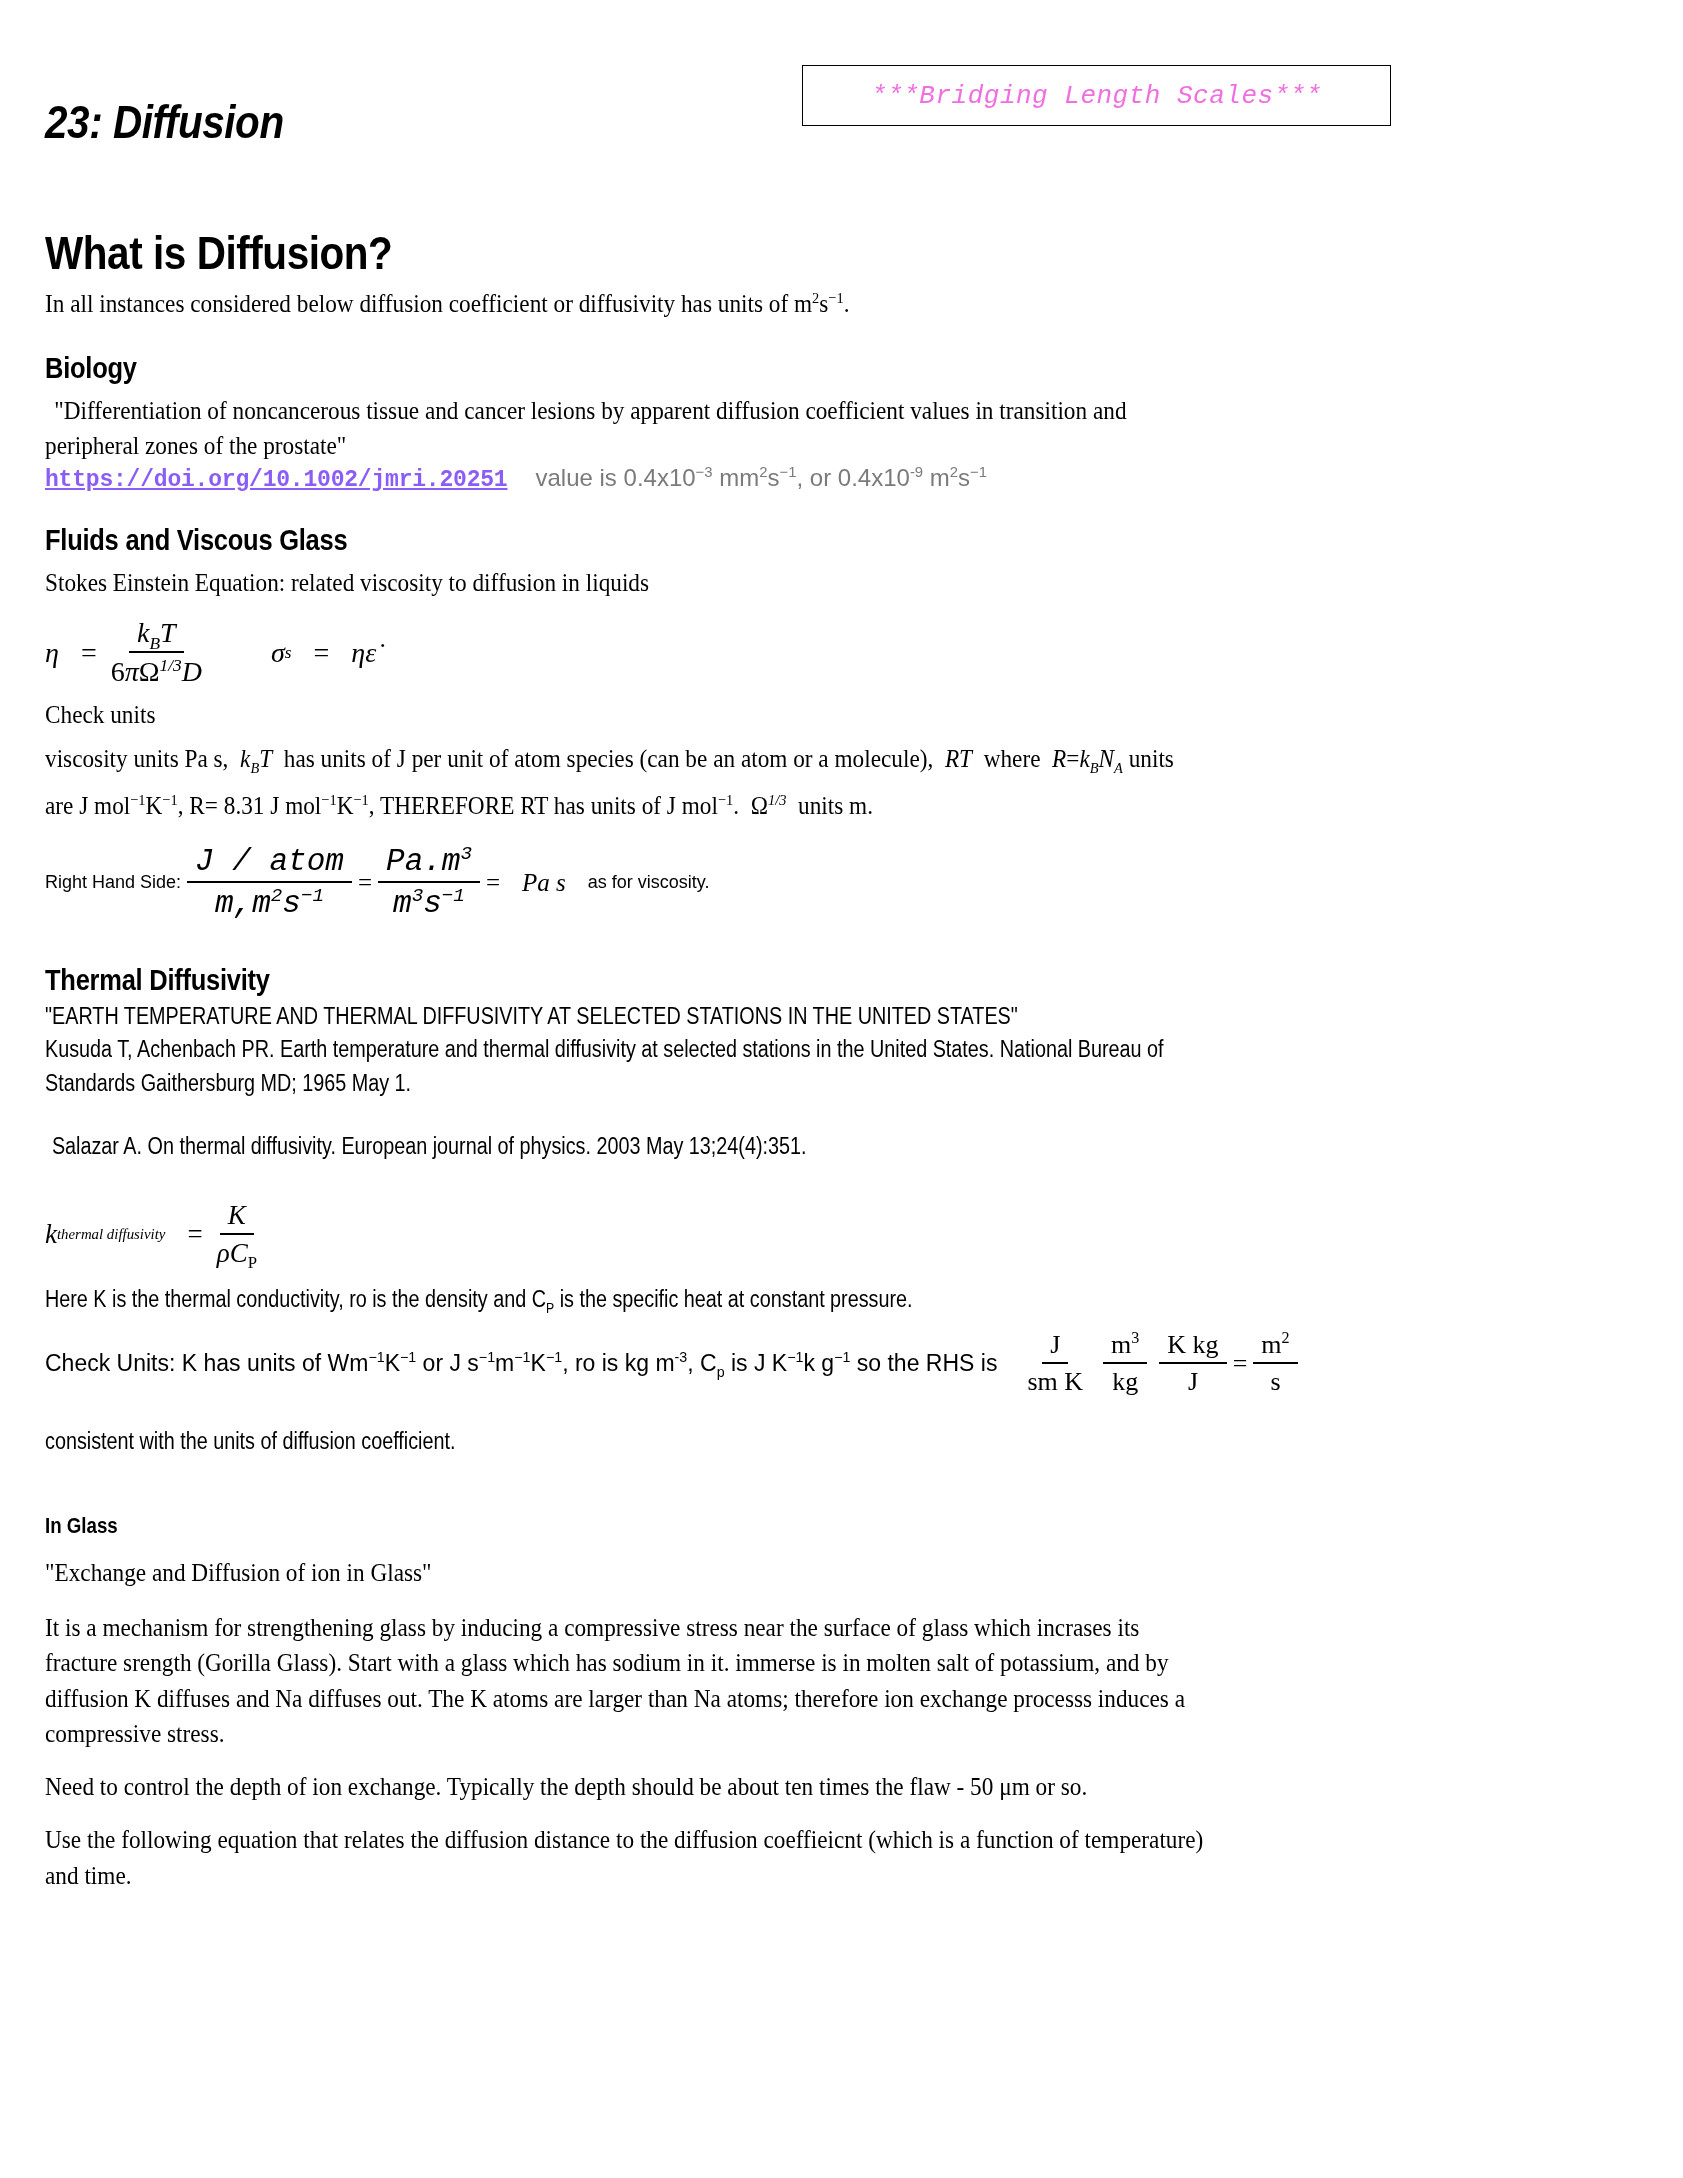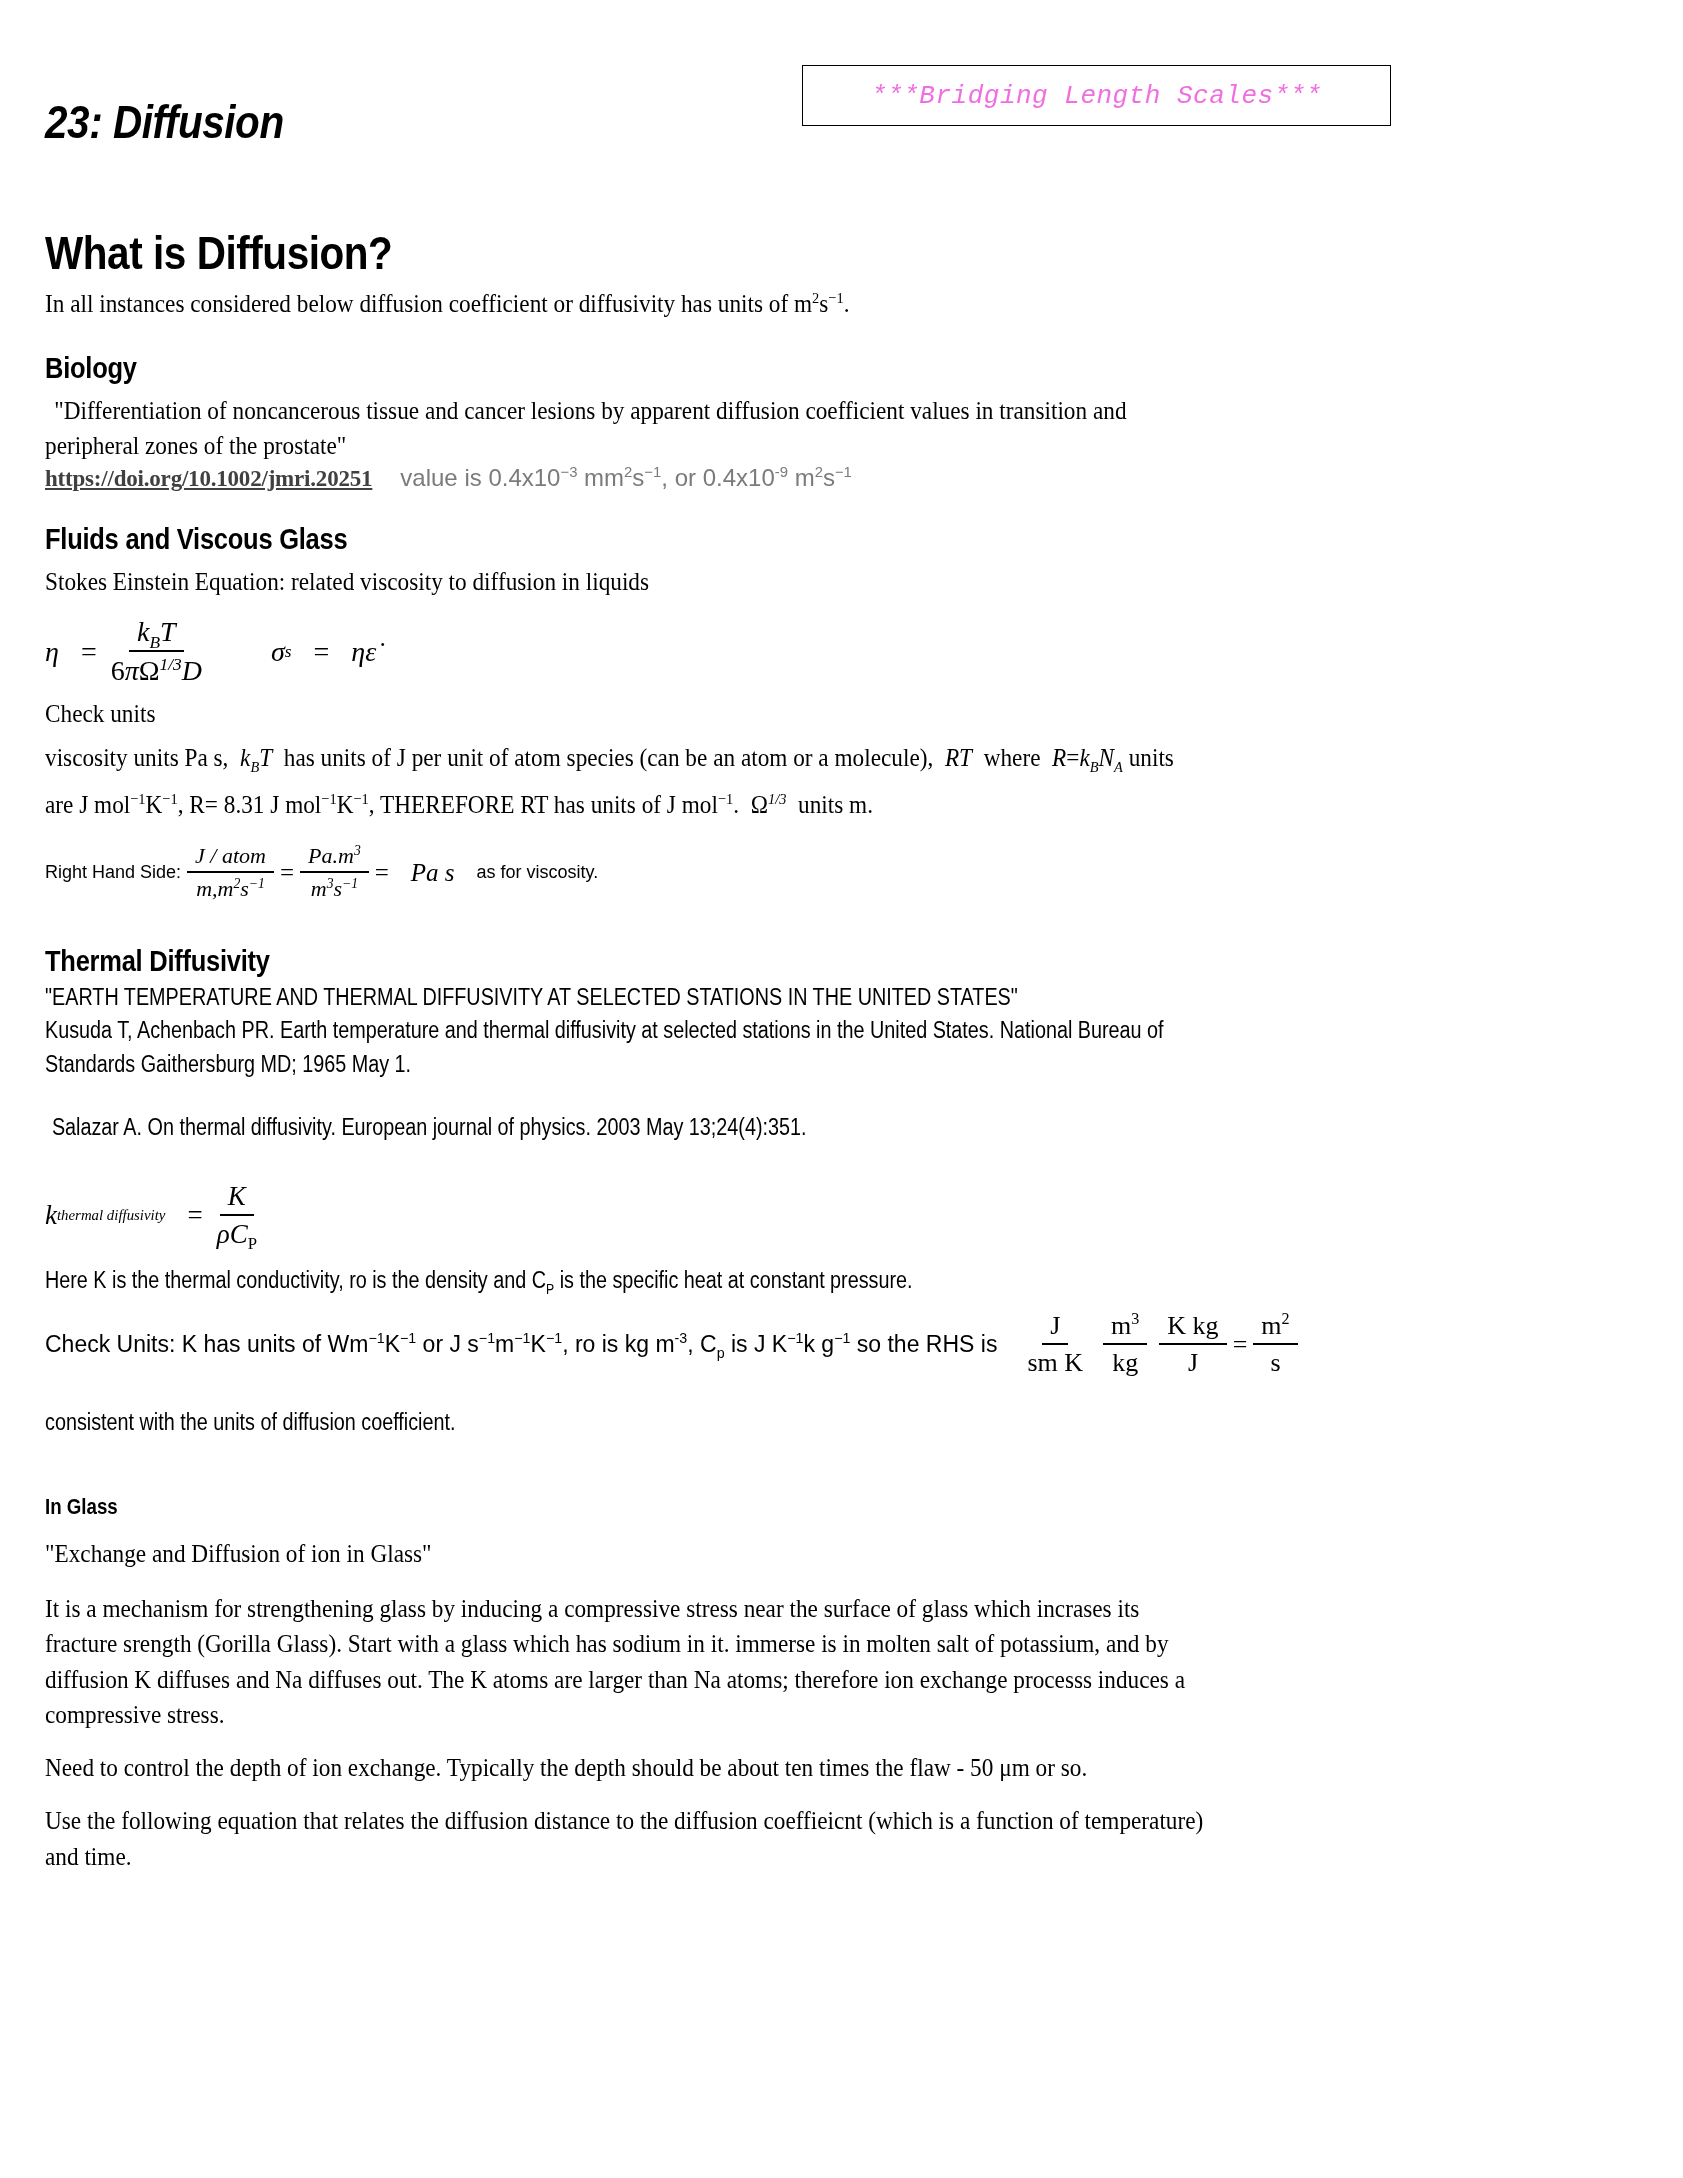--- a/index.html
+++ b/index.html
@@ -112,24 +112,24 @@
     font-family: "Liberation Sans Narrow", "Liberation Sans", sans-serif;
     font-size: 23px;
     line-height: 1.28;
     transform: scaleX(0.86);
     transform-origin: left center;
   }
   .gap-top { margin-top: 22px; }
   .indent-sm { padding-left: 10px; }
 
   a.doi-link {
-    font-family: Liberation Serif, serif;
+    font-family: Liberation Mono, monospace;
     font-weight: bold;
     font-size: 23px;
-    color: #404040;
+    color: #8b5cf6;
     text-decoration: underline;
     letter-spacing: -0.2px;
   }
   .muted {
     color: #7B7B7B;
     font-family: "Liberation Sans Narrow", "Liberation Sans", sans-serif;
     font-size: 24px;
   }
   sup { font-size: 0.62em; vertical-align: super; line-height: 0; }
   sub { font-size: 0.62em; vertical-align: sub; line-height: 0; }
@@ -156,21 +156,21 @@
     border-bottom: 2px solid #000;
     white-space: nowrap;
   }
   .frac > .den {
     padding: 3px 8px 0 8px;
     white-space: nowrap;
   }
   .eq-row { margin-top: 18px; display: flex; align-items: center; }
   .spacer-lg { display: inline-block; width: 55px; }
   .spacer-md { display: inline-block; width: 22px; }
-  .small-frac { font-size: 22px; }
+  .small-frac { font-size: 31px; font-family: Liberation Mono, monospace; }
   .inline-txt {
     font-family: Liberation Sans, sans-serif;
     font-size: 18px;
     white-space: nowrap;
   }
   .inline-txt-sans {
     font-family: "Liberation Sans Narrow", "Liberation Sans", sans-serif;
     font-size: 23px;
     white-space: nowrap;
   }

